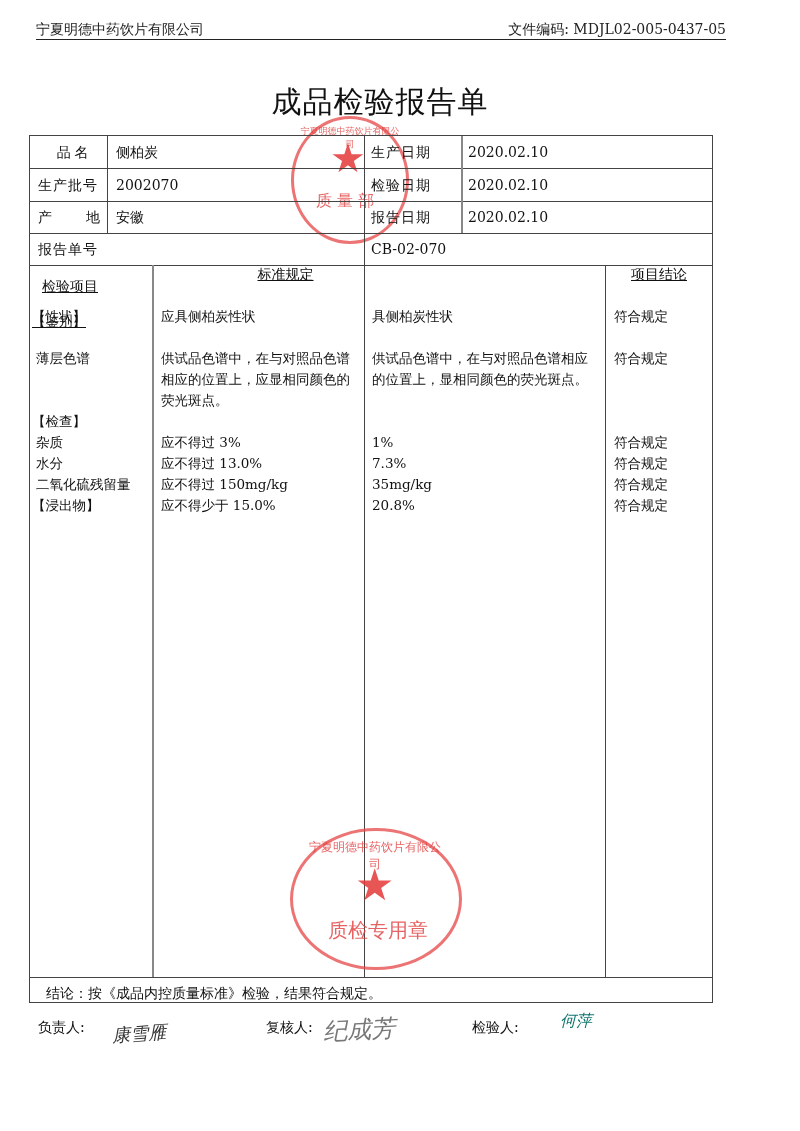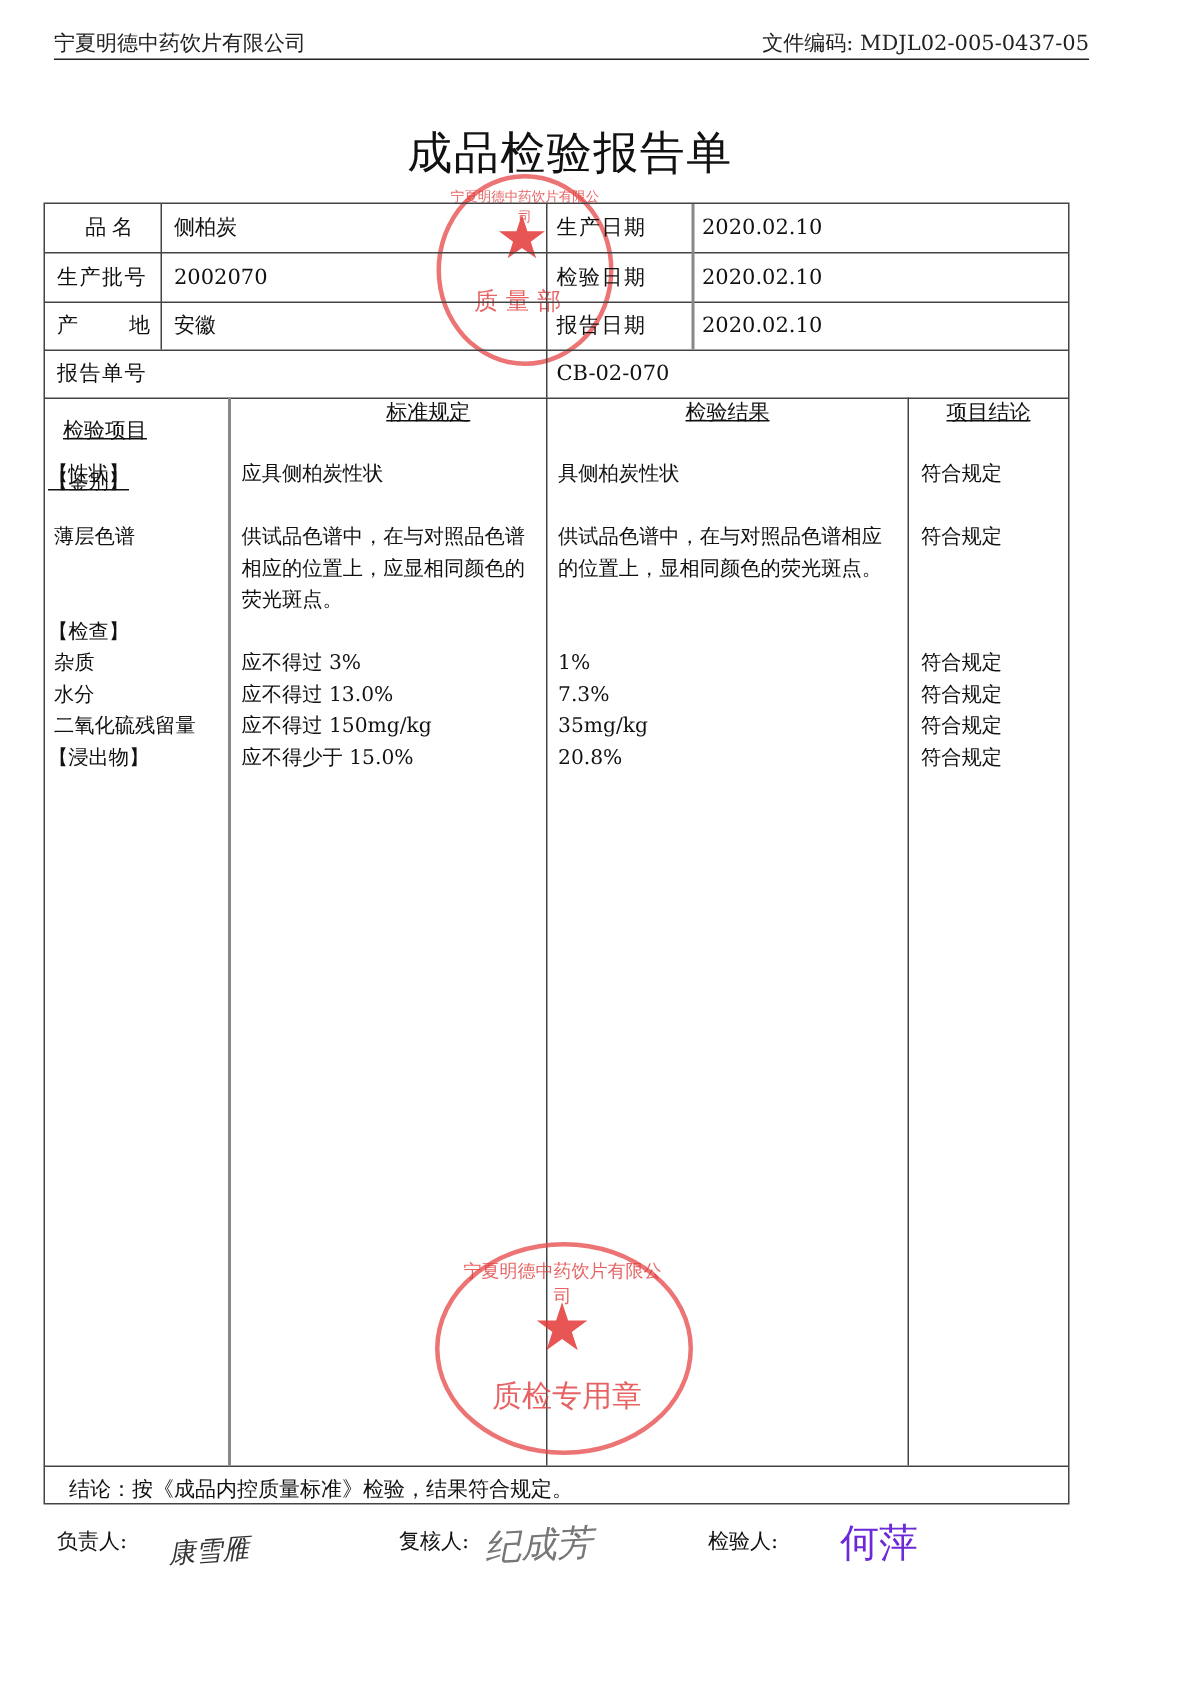--- a/index.html
+++ b/index.html
@@ -89,21 +89,20 @@
 
   <div class="cell" style="left:341px;top:6px;letter-spacing:1px;">生产日期</div>
   <div class="cell" style="left:438px;top:6px;">2020.02.10</div>
   <div class="cell" style="left:341px;top:39px;letter-spacing:1px;">检验日期</div>
   <div class="cell" style="left:438px;top:39px;">2020.02.10</div>
   <div class="cell" style="left:341px;top:71px;letter-spacing:1px;">报告日期</div>
   <div class="cell" style="left:438px;top:71px;">2020.02.10</div>
 
   <div class="colhead" style="left:0;top:130px;width:80px;margin-top:12px;">检验项目</div>
   <div class="colhead" style="left:123px;top:130px;width:211px;margin-left:27px;">标准规定</div>
-  <div class="colhead" style="left:335px;top:130px;width:240px;">检验结果</div>
   <div class="colhead" style="left:576px;top:130px;width:106px;">项目结论</div>
 
   <div class="txt" style="left:2px;top:170px;">【性状】</div>
   <div class="txt" style="left:131px;top:170px;">应具侧柏炭性状</div>
   <div class="txt" style="left:342px;top:170px;">具侧柏炭性状</div>
   <div class="txt" style="left:584px;top:170px;">符合规定</div>
 
   <div class="txt" style="left:2px;top:175px;text-decoration:underline;">【鉴别】</div>
 
   <div class="txt" style="left:6px;top:212px;">薄层色谱</div>
@@ -145,13 +144,13 @@
   <div class="stamp-text" style="left:35px;top:86px;font-size:20px;">质检专用章</div>
 </div>
 
 <div class="sig-label" style="left:38px;">负责人:</div>
 <div class="sig" style="left:112px;top:1022px;font-size:18px;color:#333;transform:rotate(-4deg);font-style:italic;">康雪雁</div>
 
 <div class="sig-label" style="left:266px;">复核人:</div>
 <div class="sig" style="left:323px;top:1014px;font-size:24px;color:#777;font-weight:200;transform:rotate(-3deg);font-style:italic;">纪成芳</div>
 
 <div class="sig-label" style="left:472px;">检验人:</div>
-<div class="sig" style="left:560px;top:1011px;font-size:26px;color:#6d28d9;">何萍</div>
+<div class="sig" style="left:560px;top:1011px;font-size:16px;color:#0f766e;font-style:italic;">何萍</div>
 
 </body></html>

